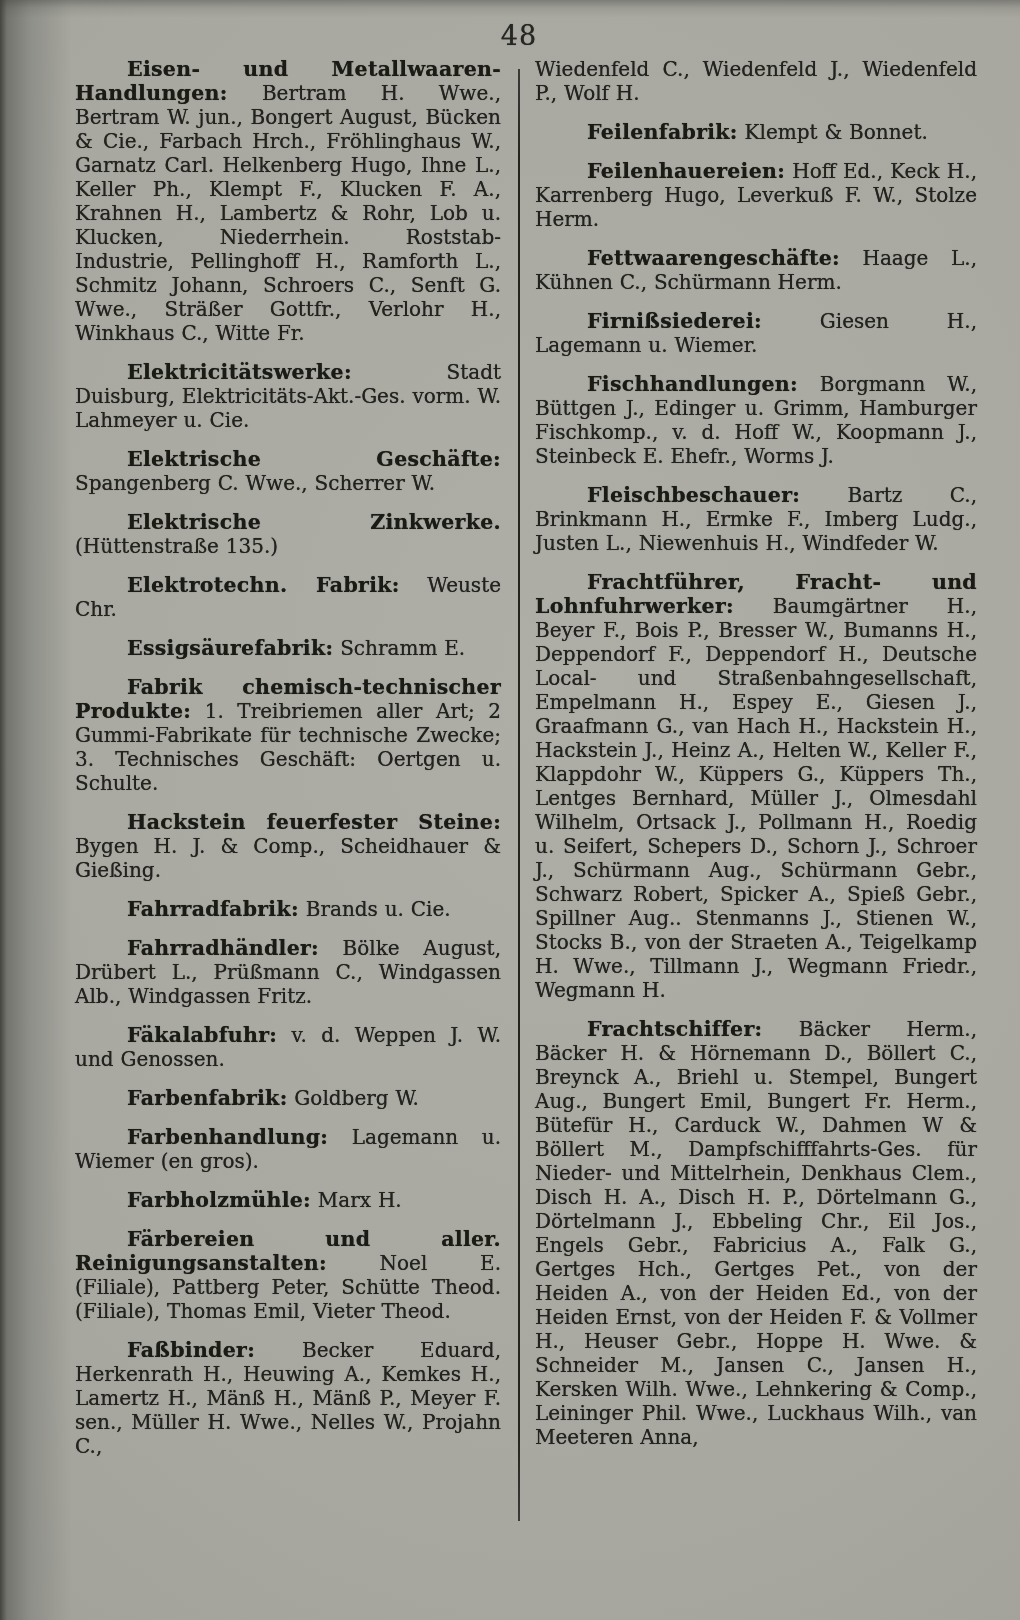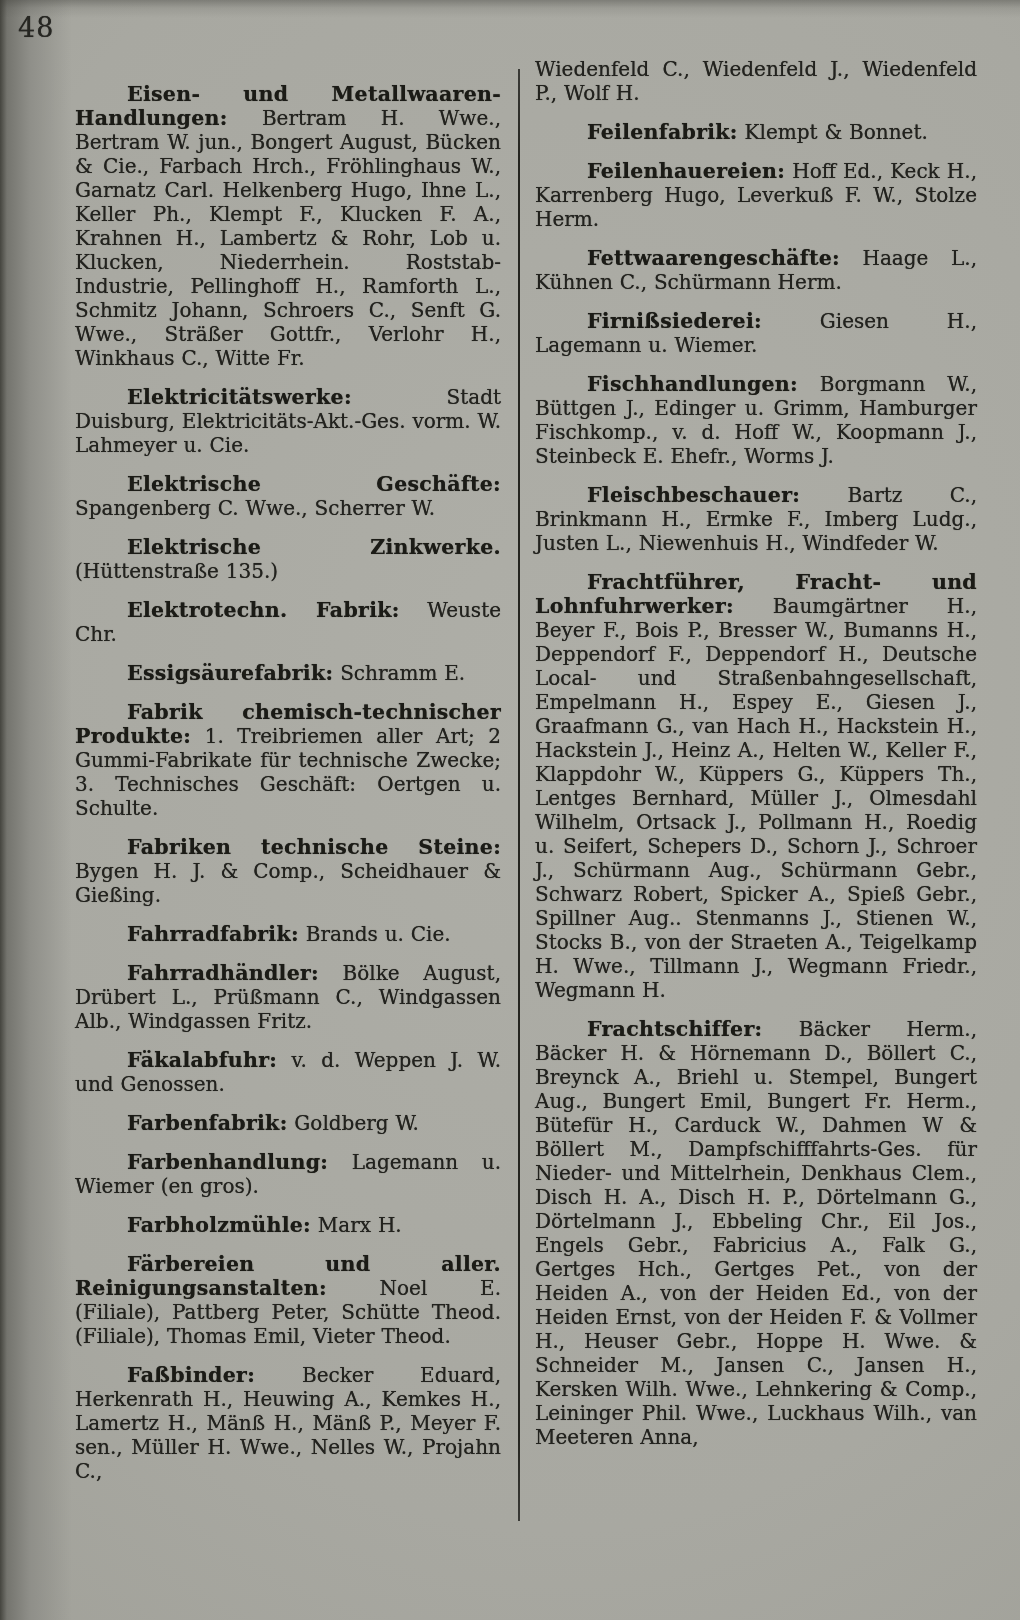--- a/index.html
+++ b/index.html
@@ -16,23 +16,24 @@
     background:
       linear-gradient(180deg, rgba(60,60,55,0.40) 0px, rgba(60,60,55,0.12) 8px, rgba(60,60,55,0) 18px),
       linear-gradient(90deg, #45453f 0px, #74746e 7px, #8f8f89 30px, rgba(166,166,160,0) 72px),
       radial-gradient(ellipse 130% 105% at 55% 42%, #aeaea7 0%, #a8a8a1 50%, #9d9d95 85%, #93938b 100%);
     background-color: #a6a6a0;
     font-family: "DejaVu Serif", "Liberation Serif", serif;
     color: #22221e;
   }
   .page-number {
     position: absolute;
-    top: 12px;
+    top: 20px;
     left: 0;
     width: 100%;
+    text-align: center;
     text-indent: 18px;
     font-size: 27px;
     letter-spacing: 1px;
     color: #262622;
     text-shadow: 0 0 0.8px rgba(30,30,25,0.75);
   }
   .columns {
     position: absolute;
     top: 57px;
     left: 75px;
@@ -40,21 +41,21 @@
     align-items: flex-start;
   }
   .column {
     text-align: justify;
     font-size: 20px;
     line-height: 24px;
     text-shadow: 0 0 0.7px rgba(28,28,23,0.8);
     word-spacing: 0.5px;
     hyphens: auto;
   }
-  .column.left  { width: 426px; margin-top: 25px; }
+  .column.left  { width: 426px; }
   .column.right { width: 442px; }
   .divider {
     width: 2px;
     height: 1452px;
     margin: 12px 15px 0 17px;
     background: linear-gradient(180deg, #3a3a36 0%, #24241f 6%, #24241f 94%, #3a3a36 100%);
     flex: none;
   }
   .entry {
     margin: 0 0 15px 0;
@@ -77,21 +78,21 @@
 
   <div class="columns">
     <div class="column left" id="col-left">
         <p class="entry"><b class="heading">Eisen- und Metallwaaren-Handlungen:</b> <span>Bertram H. Wwe., Bertram W. jun., Bongert August, Bücken &amp; Cie., Farbach Hrch., Fröhlinghaus W., Garnatz Carl. Helkenberg Hugo, Ihne L., Keller Ph., Klempt F., Klucken F. A., Krahnen H., Lambertz &amp; Rohr, Lob u. Klucken, Niederrhein. Roststab-Industrie, Pellinghoff H., Ramforth L., Schmitz Johann, Schroers C., Senft G. Wwe., Sträßer Gottfr., Verlohr H., Winkhaus C., Witte Fr.</span></p>
         <p class="entry"><b class="heading">Elektricitätswerke:</b> <span>Stadt Duisburg, Elektricitäts-Akt.-Ges. vorm. W. Lahmeyer u. Cie.</span></p>
         <p class="entry"><b class="heading">Elektrische Geschäfte:</b> <span>Spangenberg C. Wwe., Scherrer W.</span></p>
         <p class="entry"><b class="heading">Elektrische Zinkwerke.</b> <span>(Hüttenstraße 135.)</span></p>
         <p class="entry"><b class="heading">Elektrotechn. Fabrik:</b> <span>Weuste Chr.</span></p>
         <p class="entry"><b class="heading">Essigsäurefabrik:</b> <span>Schramm E.</span></p>
         <p class="entry"><b class="heading">Fabrik chemisch-technischer Produkte:</b> <span>1. Treibriemen aller Art; 2 Gummi-Fabrikate für technische Zwecke; 3. Technisches Geschäft: Oertgen u. Schulte.</span></p>
-        <p class="entry"><b class="heading">Fabriken technische Steine:</b> <span>Bygen H. J. &amp; Comp., Scheidhauer &amp; Gießing.</span></p>
+        <p class="entry"><b class="heading">Hackstein feuerfester Steine:</b> <span>Bygen H. J. &amp; Comp., Scheidhauer &amp; Gießing.</span></p>
         <p class="entry"><b class="heading">Fahrradfabrik:</b> <span>Brands u. Cie.</span></p>
         <p class="entry"><b class="heading">Fahrradhändler:</b> <span>Bölke August, Drübert L., Prüßmann C., Windgassen Alb., Windgassen Fritz.</span></p>
         <p class="entry"><b class="heading">Fäkalabfuhr:</b> <span>v. d. Weppen J. W. und Genossen.</span></p>
         <p class="entry"><b class="heading">Farbenfabrik:</b> <span>Goldberg W.</span></p>
         <p class="entry"><b class="heading">Farbenhandlung:</b> <span>Lagemann u. Wiemer (en gros).</span></p>
         <p class="entry"><b class="heading">Farbholzmühle:</b> <span>Marx H.</span></p>
         <p class="entry"><b class="heading">Färbereien und aller. Reinigungsanstalten:</b> <span>Noel E. (Filiale), Pattberg Peter, Schütte Theod. (Filiale), Thomas Emil, Vieter Theod.</span></p>
         <p class="entry"><b class="heading">Faßbinder:</b> <span>Becker Eduard, Herkenrath H., Heuwing A., Kemkes H., Lamertz H., Mänß H., Mänß P., Meyer F. sen., Müller H. Wwe., Nelles W., Projahn C.,</span></p>
       </div>
 

